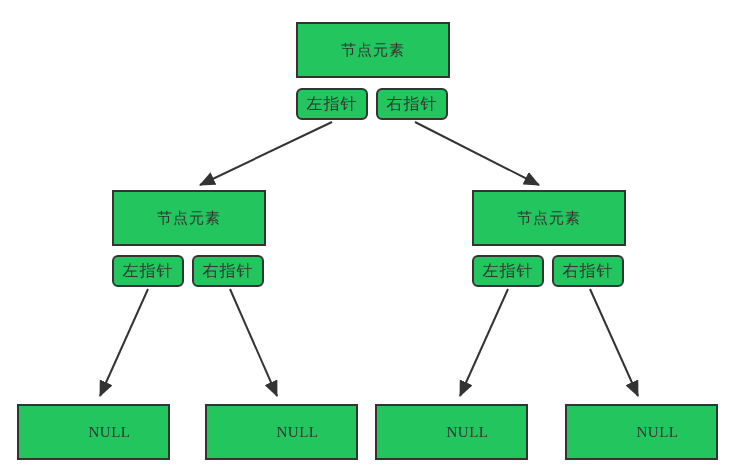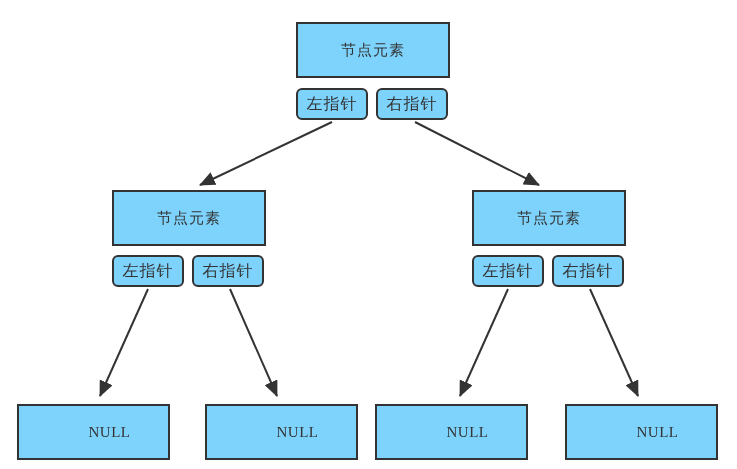--- a/index.html
+++ b/index.html
@@ -13,21 +13,21 @@
     height: 469px;
     background: #ffffff;
     font-family: "Liberation Serif", "DejaVu Serif", serif;
     color: #333333;
     overflow: hidden;
   }
   .box {
     position: absolute;
     box-sizing: border-box;
     border: 2px solid #333333;
-    background: #7dd3fc;
+    background: #22c55e;
     display: flex;
     align-items: center;
     justify-content: center;
     text-align: center;
     font-size: 15px;
     letter-spacing: 1px;
   }
   .element-box {
     width: 154px;
     height: 56px;

